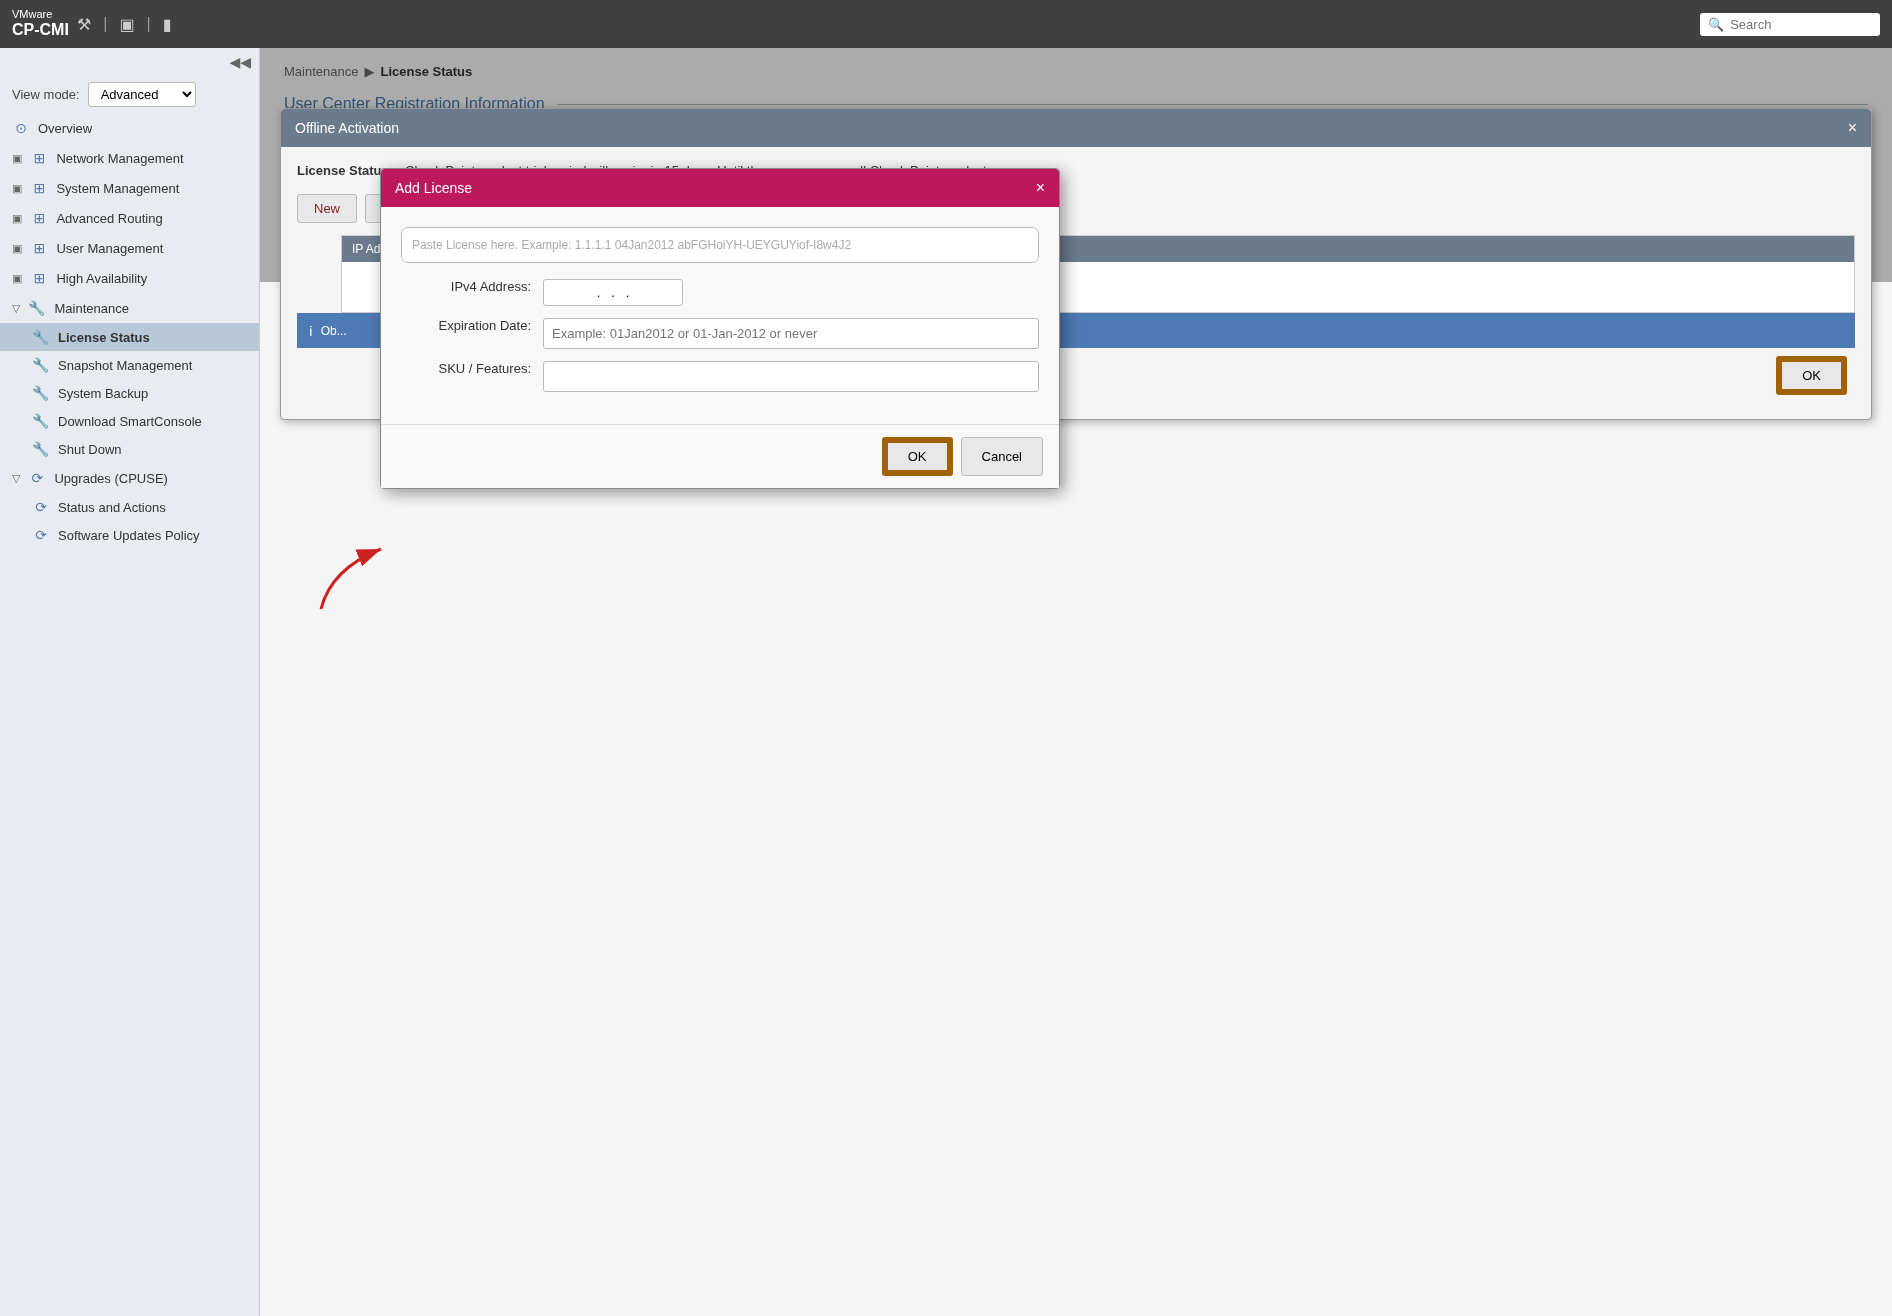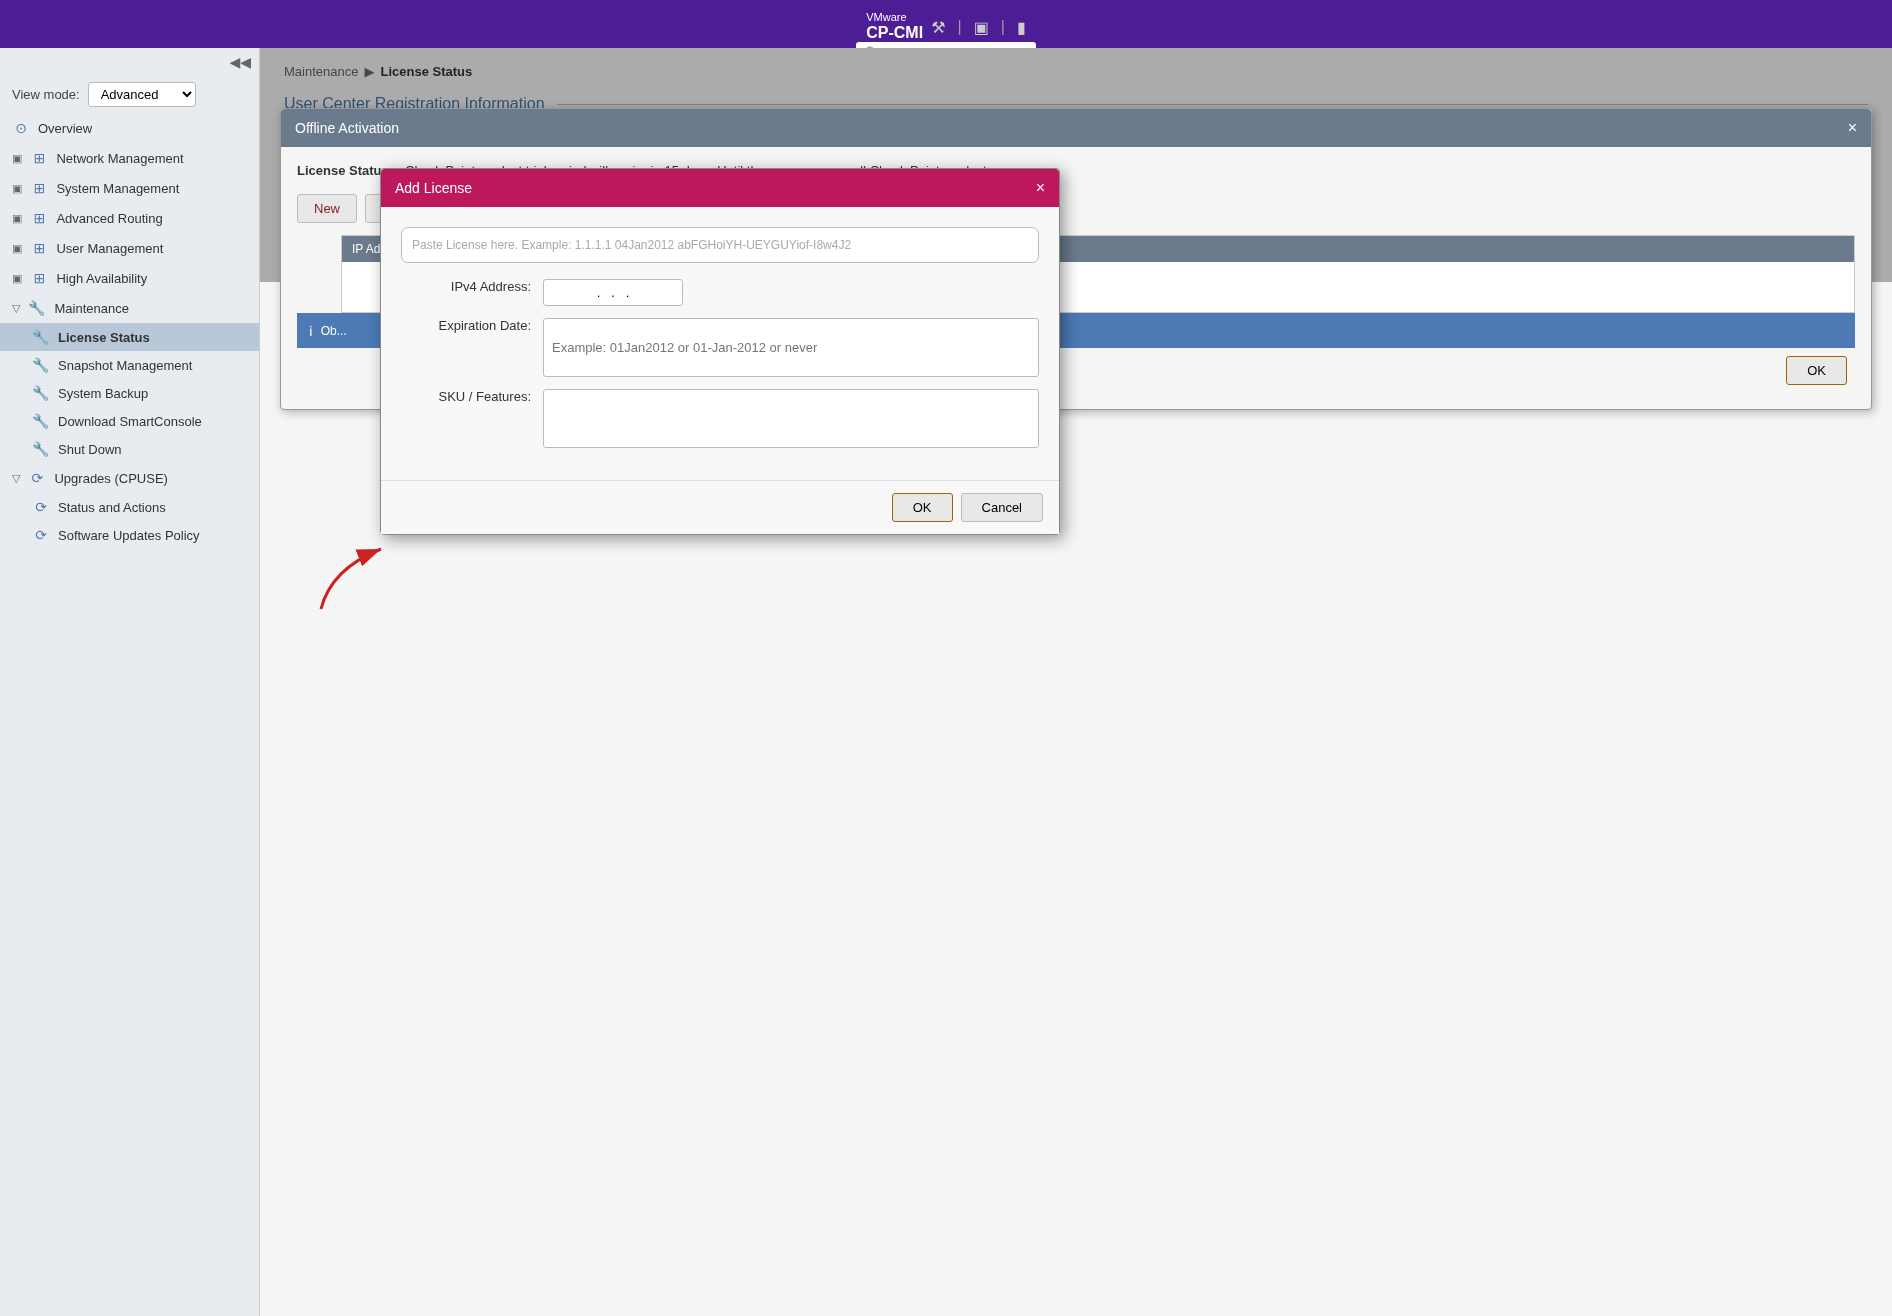--- a/index.html
+++ b/index.html
@@ -1,26 +1,25 @@
 <!DOCTYPE html>
 <html><head>
   <meta charset="utf-8">
   <style>
     * { box-sizing: border-box; margin: 0; padding: 0; }
     body { font-family: Arial, sans-serif; font-size: 13px; background: #f0f0f0; color: #333; overflow: hidden; }
 
     
     .top-header {
-      background: #4c1d95;
+      background: #404040;
       height: 48px;
       display: flex;
       align-items: center;
-      padding: 12px 12px;
+      padding: 0 12px;
       justify-content: space-between;
-      flex-direction: column;
     }
     .top-header-left { display: flex; align-items: center; gap: 8px; }
     .app-title { color: #fff; }
     .app-title .vmware { font-size: 11px; line-height: 1; }
     .app-title .cpname { font-size: 16px; font-weight: bold; line-height: 1.2; }
     .header-icons { display: flex; gap: 12px; color: #ccc; font-size: 16px; }
     .header-sep { color: #999; }
     .search-box {
       display: flex; align-items: center;
       background: #fff; border-radius: 3px;
@@ -155,35 +154,35 @@
       width: 100%; border: 1px solid #bbb; border-radius: 7px; padding: 10px;
       font-size: 12px; color: #aaa; background: #fff; margin-bottom: 16px;
       height: 36px; display: flex; align-items: center;
     }
 
     .form-row {
       display: flex; margin-bottom: 12px; gap: 12px;
     }
     .form-label { width: 130px; text-align: right; color: #333; font-size: 13px; }
     .form-input {
-      flex: 1; border: 1px solid #bbb; border-radius: 3px; padding: 21px 8px;
+      flex: 1; border: 1px solid #bbb; border-radius: 3px; padding: 7px 8px;
       font-size: 13px; background: #fff; outline: none; color: #555;
     }
     .ipv4-input {
       width: 140px; flex: none; border: 1px solid #bbb; border-radius: 3px;
       padding: 5px 8px; font-size: 13px; background: #fff; text-align: center;
     }
 
     .modal-add-footer {
       background: #f8f8f8; padding: 12px 16px;
       display: flex; justify-content: flex-end; gap: 8px;
       border-top: 1px solid #ddd;
     }
     .btn-ok {
-      padding: 6px 20px; background: #e8e8e8; border: 1px solid #a16207;
+      padding: 6px 20px; background: #e8e8e8; border: 6px solid #a16207;
       border-radius: 3px; cursor: pointer; font-size: 13px;
     }
     .btn-cancel {
       padding: 6px 20px; background: #e8e8e8; border: 1px solid #bbb;
       border-radius: 3px; cursor: pointer; font-size: 13px;
     }
   </style>
 </head>
 <body>
 

